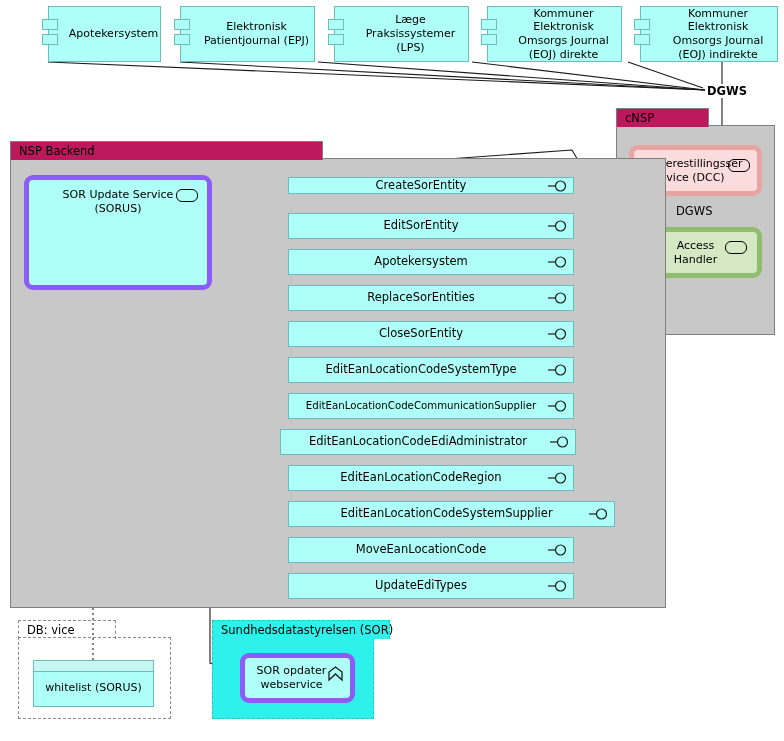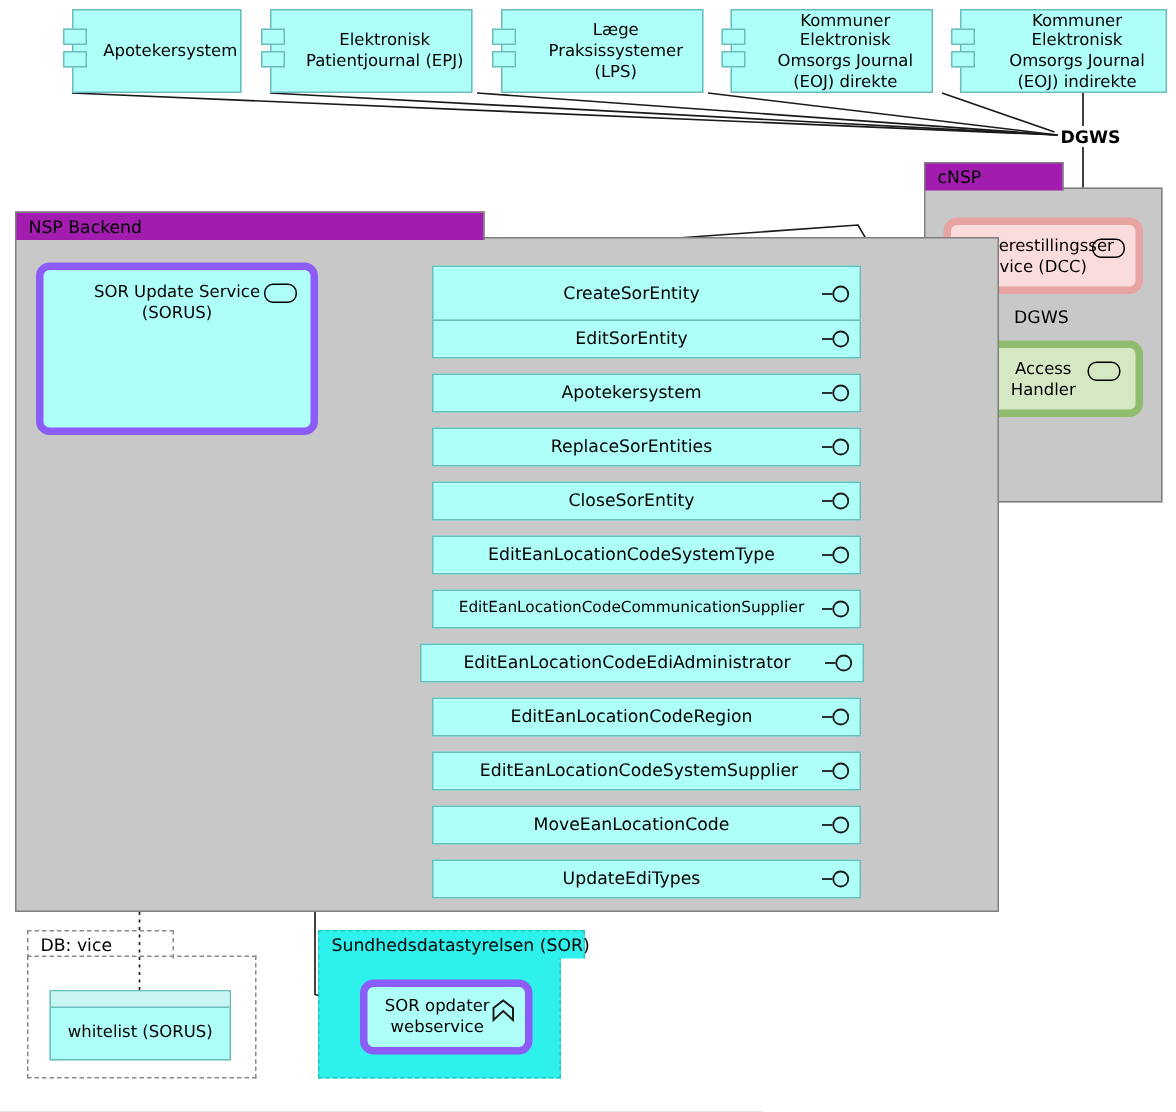--- a/index.html
+++ b/index.html
@@ -28,21 +28,21 @@
     background:#affff9;border:1px solid #6bbcbb;box-sizing:border-box;}
   .comp-icon i.a{top:0;}
   .comp-icon i.b{top:15px;}
 
   
   .package{border:1px solid #7f7f7f;background:#c8c8c8;}
   .package.dashed{border:1px dashed #8a8a8a;background:transparent;}
   .package.cyanfill{background:#2ff1ec;border:1px dashed #25c5c1;}
   .pkg-tab{
     position:absolute;top:-18px;left:-1px;height:18px;
-    border:1px solid #7f7f7f;border-bottom:none;background:#a21caf;
+    border:1px solid #7f7f7f;border-bottom:none;background:#be185d;
     display:flex;align-items:center;padding:0 8px;font-size:11.5px;white-space:nowrap;
   }
   .pkg-tab.dashed{border:1px dashed #8a8a8a;border-bottom:none;background:transparent;}
   .pkg-tab.cyanfill{background:#2ff1ec;border:1px dashed #25c5c1;border-bottom:none;}
 
   
   .node{
     border-radius:9px;border:5px solid #8b5cf6;background:#affff9;
     display:flex;align-items:center;justify-content:center;
     text-align:center;line-height:1.25;padding:2px 6px;
@@ -196,21 +196,21 @@
     <div class="pkg-tab" style="width:295px;">NSP Backend</div>
   </div>
 
   <div class="abs node" style="left:24px;top:175px;width:188px;height:115px;align-items:flex-start;padding-top:8px;">
     <span class="oval-badge" style="right:9px;top:9px;"></span>
     <span style="white-space:pre-line;">SOR Update Service
 (SORUS)</span>
   </div>
 
   <div id="ops">
-      <div class="abs op" style="left: 288px; top: 177px; width: 286px; height: 37px; justify-content: center;">
+      <div class="abs op" style="left: 288px; top: 177px; width: 286px; height: 17px; justify-content: center;">
         <span>CreateSorEntity</span>
         <span class="lollipop"><svg viewBox="0 0 20 12" width="20" height="12">
             <line x1="0" y1="6" x2="7" y2="6" stroke="#1a1a1a" stroke-width="1.2"></line>
             <circle cx="12.5" cy="6" r="5" fill="none" stroke="#1a1a1a" stroke-width="1.2"></circle>
           </svg></span>
       </div>
       <div class="abs op" style="left: 288px; top: 213px; width: 286px; height: 26px;">
         <span>EditSorEntity</span>
         <span class="lollipop"><svg viewBox="0 0 20 12" width="20" height="12">
             <line x1="0" y1="6" x2="7" y2="6" stroke="#1a1a1a" stroke-width="1.2"></line>
@@ -259,21 +259,21 @@
             <circle cx="12.5" cy="6" r="5" fill="none" stroke="#1a1a1a" stroke-width="1.2"></circle>
           </svg></span>
       </div>
       <div class="abs op" style="left: 288px; top: 465px; width: 286px; height: 26px;">
         <span>EditEanLocationCodeRegion</span>
         <span class="lollipop"><svg viewBox="0 0 20 12" width="20" height="12">
             <line x1="0" y1="6" x2="7" y2="6" stroke="#1a1a1a" stroke-width="1.2"></line>
             <circle cx="12.5" cy="6" r="5" fill="none" stroke="#1a1a1a" stroke-width="1.2"></circle>
           </svg></span>
       </div>
-      <div class="abs op" style="left: 288px; top: 501px; width: 286px; height: 26px; padding-left: 16px;">
+      <div class="abs op" style="left: 288px; top: 501px; width: 327px; height: 26px; padding-left: 16px;">
         <span>EditEanLocationCodeSystemSupplier</span>
         <span class="lollipop"><svg viewBox="0 0 20 12" width="20" height="12">
             <line x1="0" y1="6" x2="7" y2="6" stroke="#1a1a1a" stroke-width="1.2"></line>
             <circle cx="12.5" cy="6" r="5" fill="none" stroke="#1a1a1a" stroke-width="1.2"></circle>
           </svg></span>
       </div>
       <div class="abs op" style="left: 288px; top: 537px; width: 286px; height: 26px;">
         <span>MoveEanLocationCode</span>
         <span class="lollipop"><svg viewBox="0 0 20 12" width="20" height="12">
             <line x1="0" y1="6" x2="7" y2="6" stroke="#1a1a1a" stroke-width="1.2"></line>

